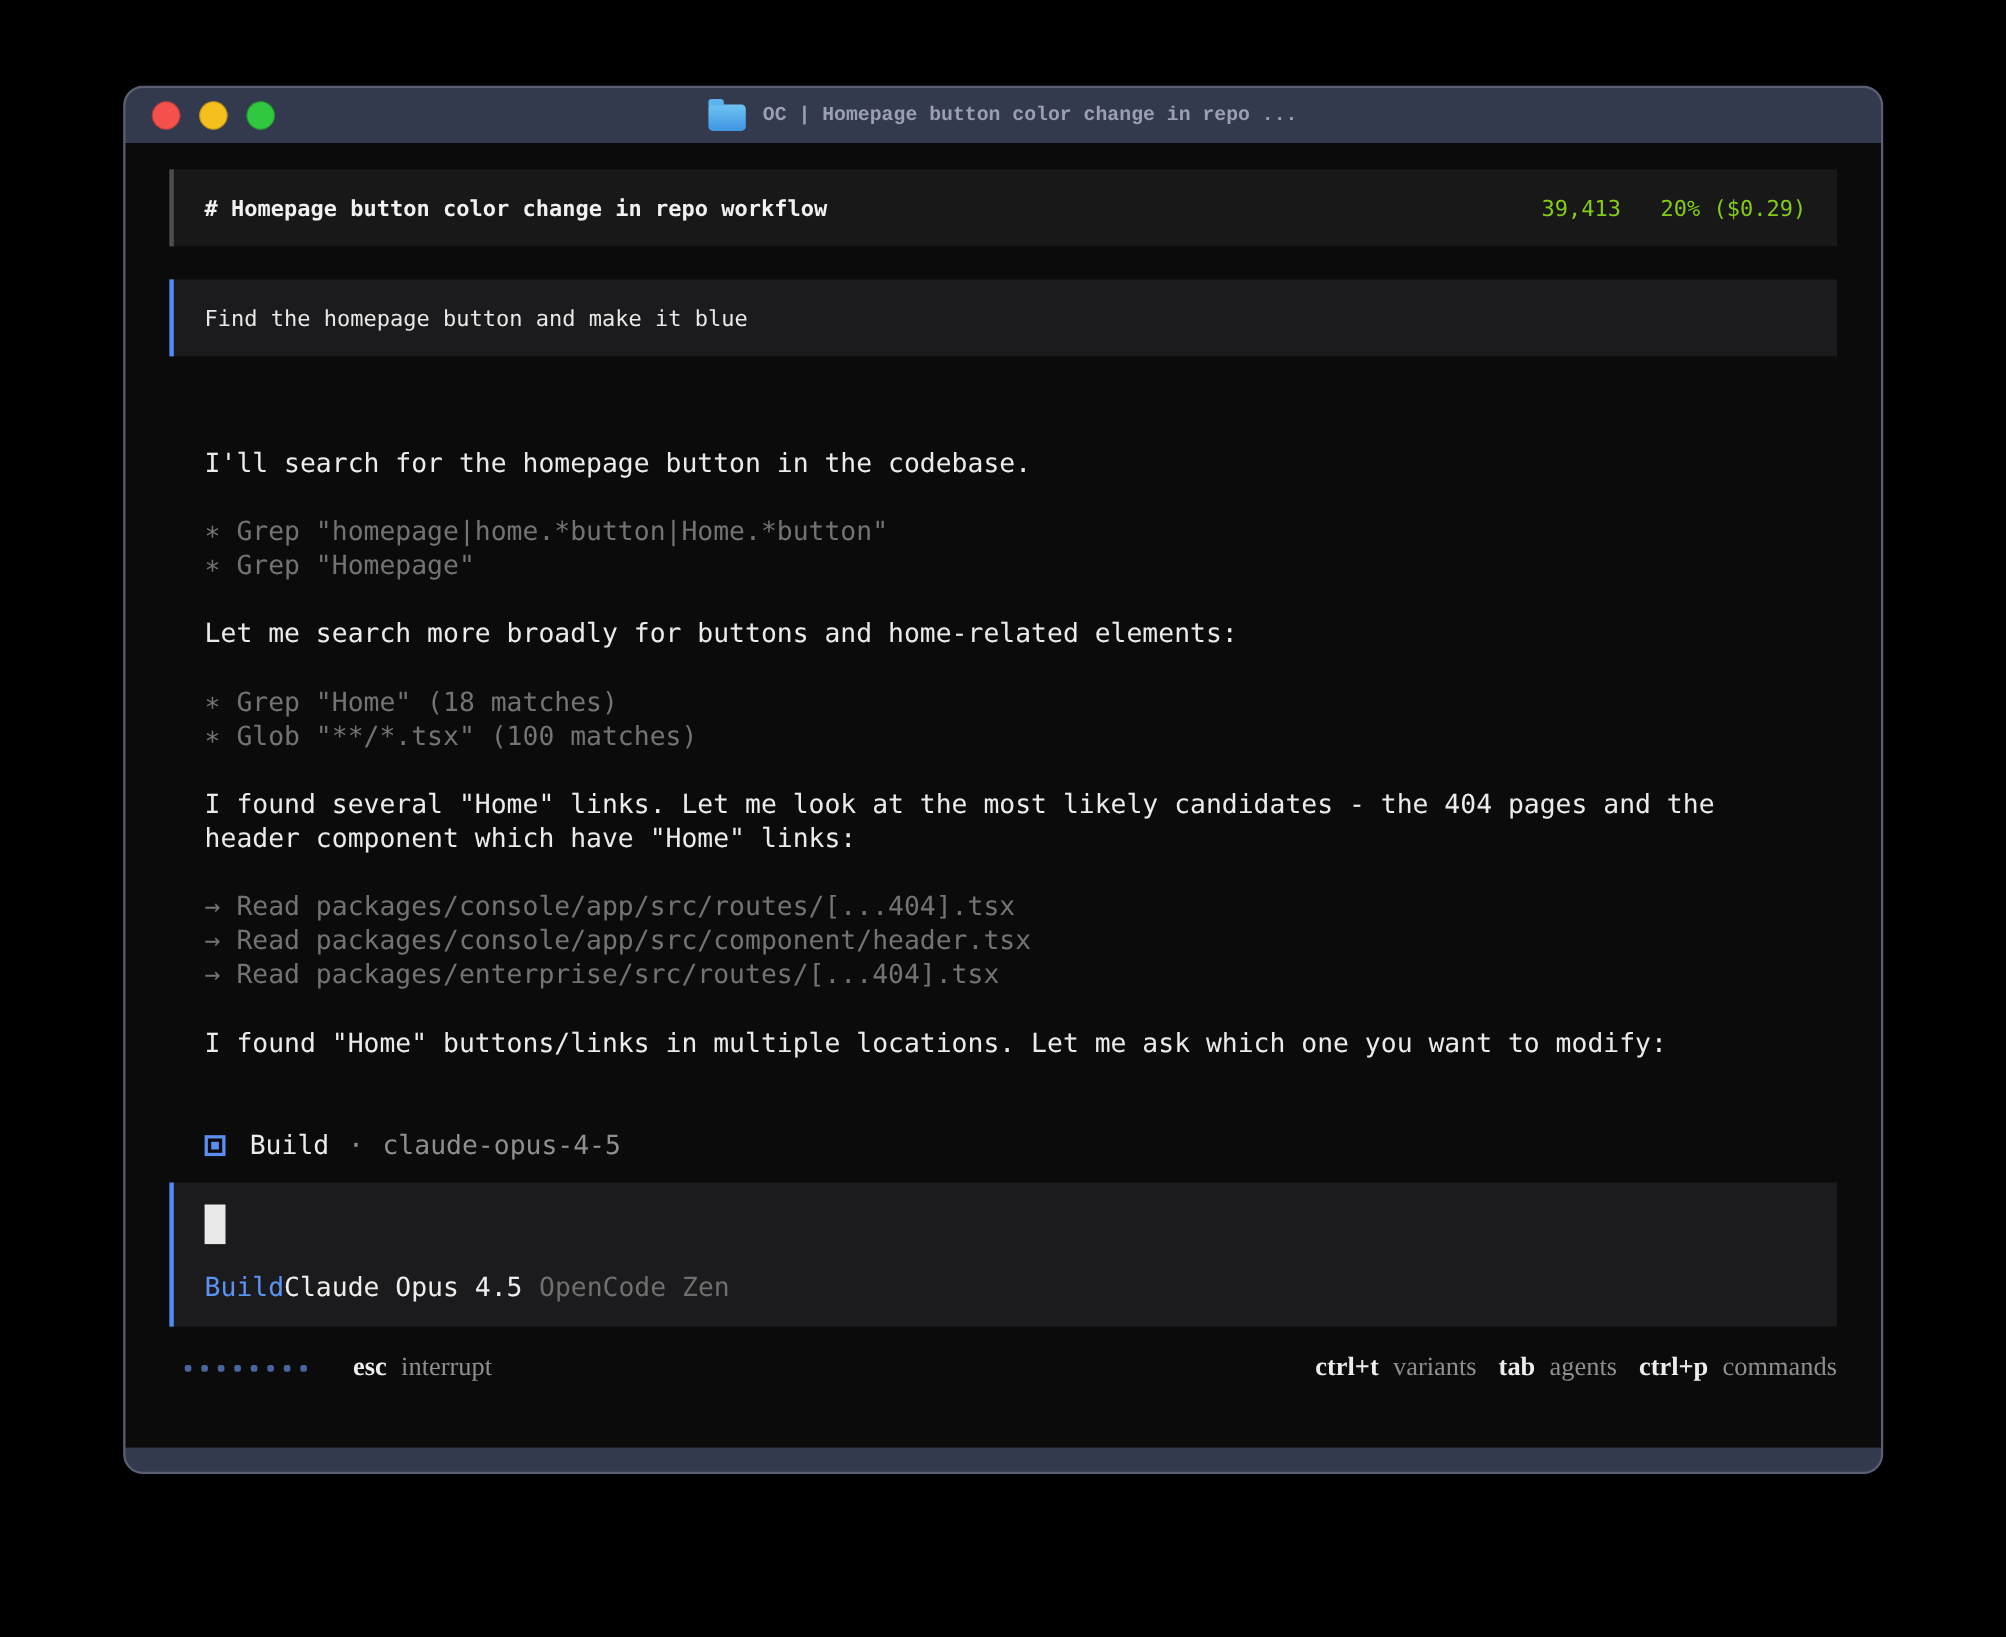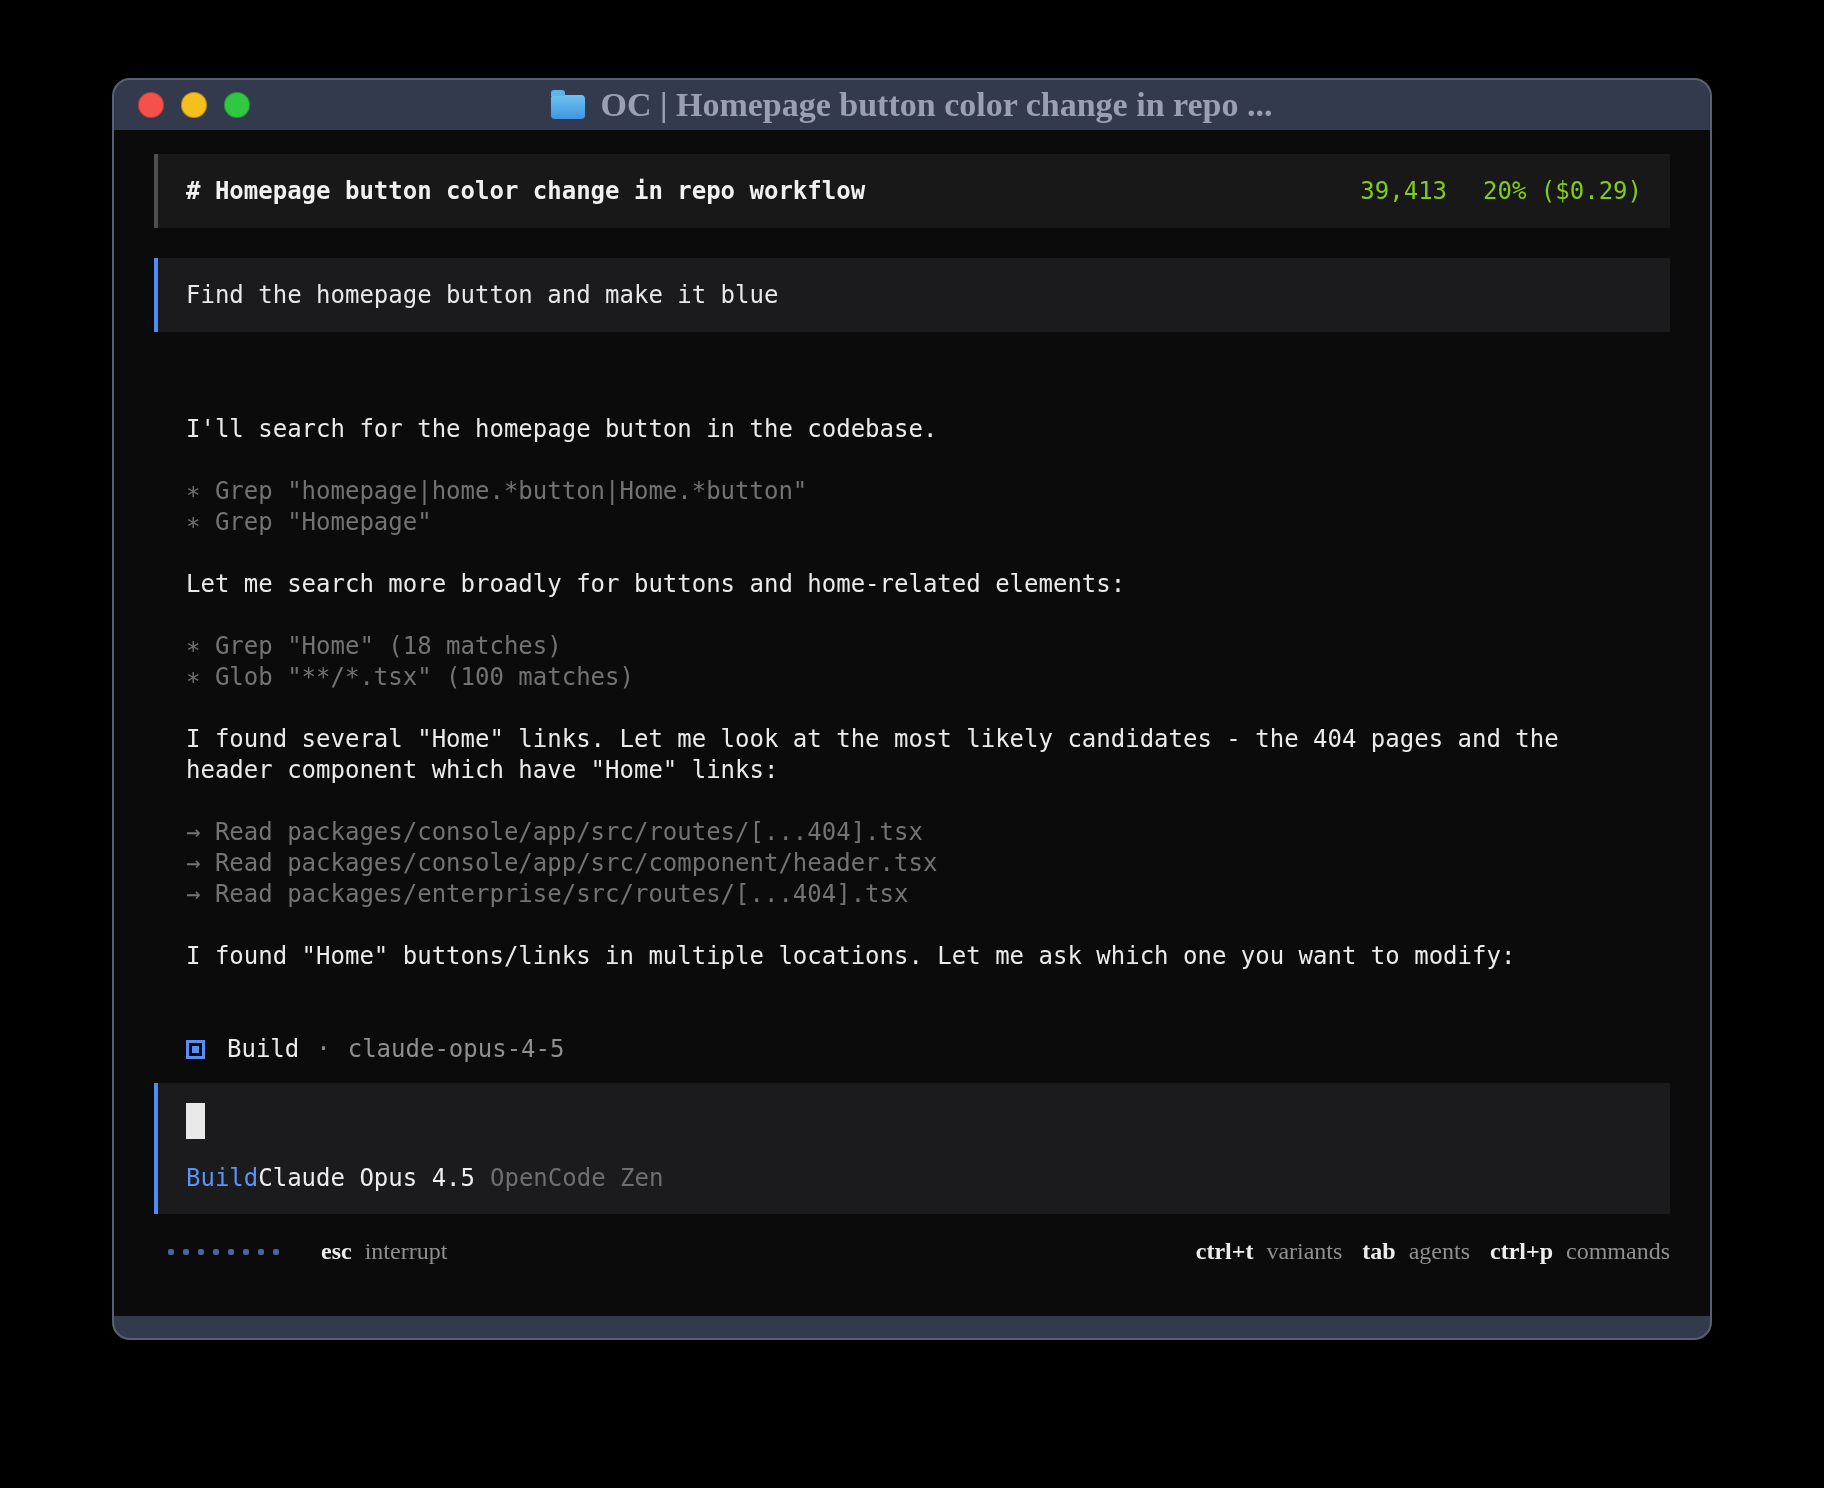--- a/index.html
+++ b/index.html
@@ -37,32 +37,32 @@
     border-radius:3px 4px 4px 4px;
     margin-top:4px;
   }
   .folder-icon::before {
     content:""; position:absolute; left:0; top:-5px;
     width:14px; height:6px;
     background:#5db4ec;
     border-radius:3px 3px 0 0;
   }
   .window-title {
-    font-family:Liberation Serif, serif;
-    font-weight:bold; font-size:34px; color:#9aa0b2;
+    font-family:Liberation Mono, monospace;
+    font-weight:bold; font-size:18px; color:#9aa0b2;
     white-space:nowrap;
   }
   .content {
     flex:1 1 auto;
     background:#0b0b0c;
     margin-bottom:22px;
     padding:24px 40px 0 40px;
     display:flex; flex-direction:column;
   }
-  .block { border-left:4px solid #4e4e4e; background:#181819; padding:23px 28px; font-size:24px; }
+  .block { border-left:4px solid #4e4e4e; background:#181819; padding:23px 28px; font-size:20px; }
   .header-block { display:flex; justify-content:space-between; align-items:center; margin-bottom:30px; }
   .header-title { font-weight:bold; color:#f1f1f1; white-space:nowrap; }
   .header-stats { color:#84cc16; display:flex; gap:36px; white-space:nowrap;text-align:center; }
   .user-block { border-left-color:#4e8df6; background:#1b1b1d; color:#e8e8e8; margin-bottom:0; }
   .transcript { margin-left:32px; margin-top:82px; font-size:24px; line-height:31px; }
   .tline.text { color:#ebebeb; white-space:pre; }
   .tline.tool { color:#737373; white-space:pre; }
   .tgap { height:31px; }
   .badge-row { display:flex; align-items:center; margin-left:32px; margin-top:31px; font-size:24px; line-height:31px; }
   .badge-icon {

